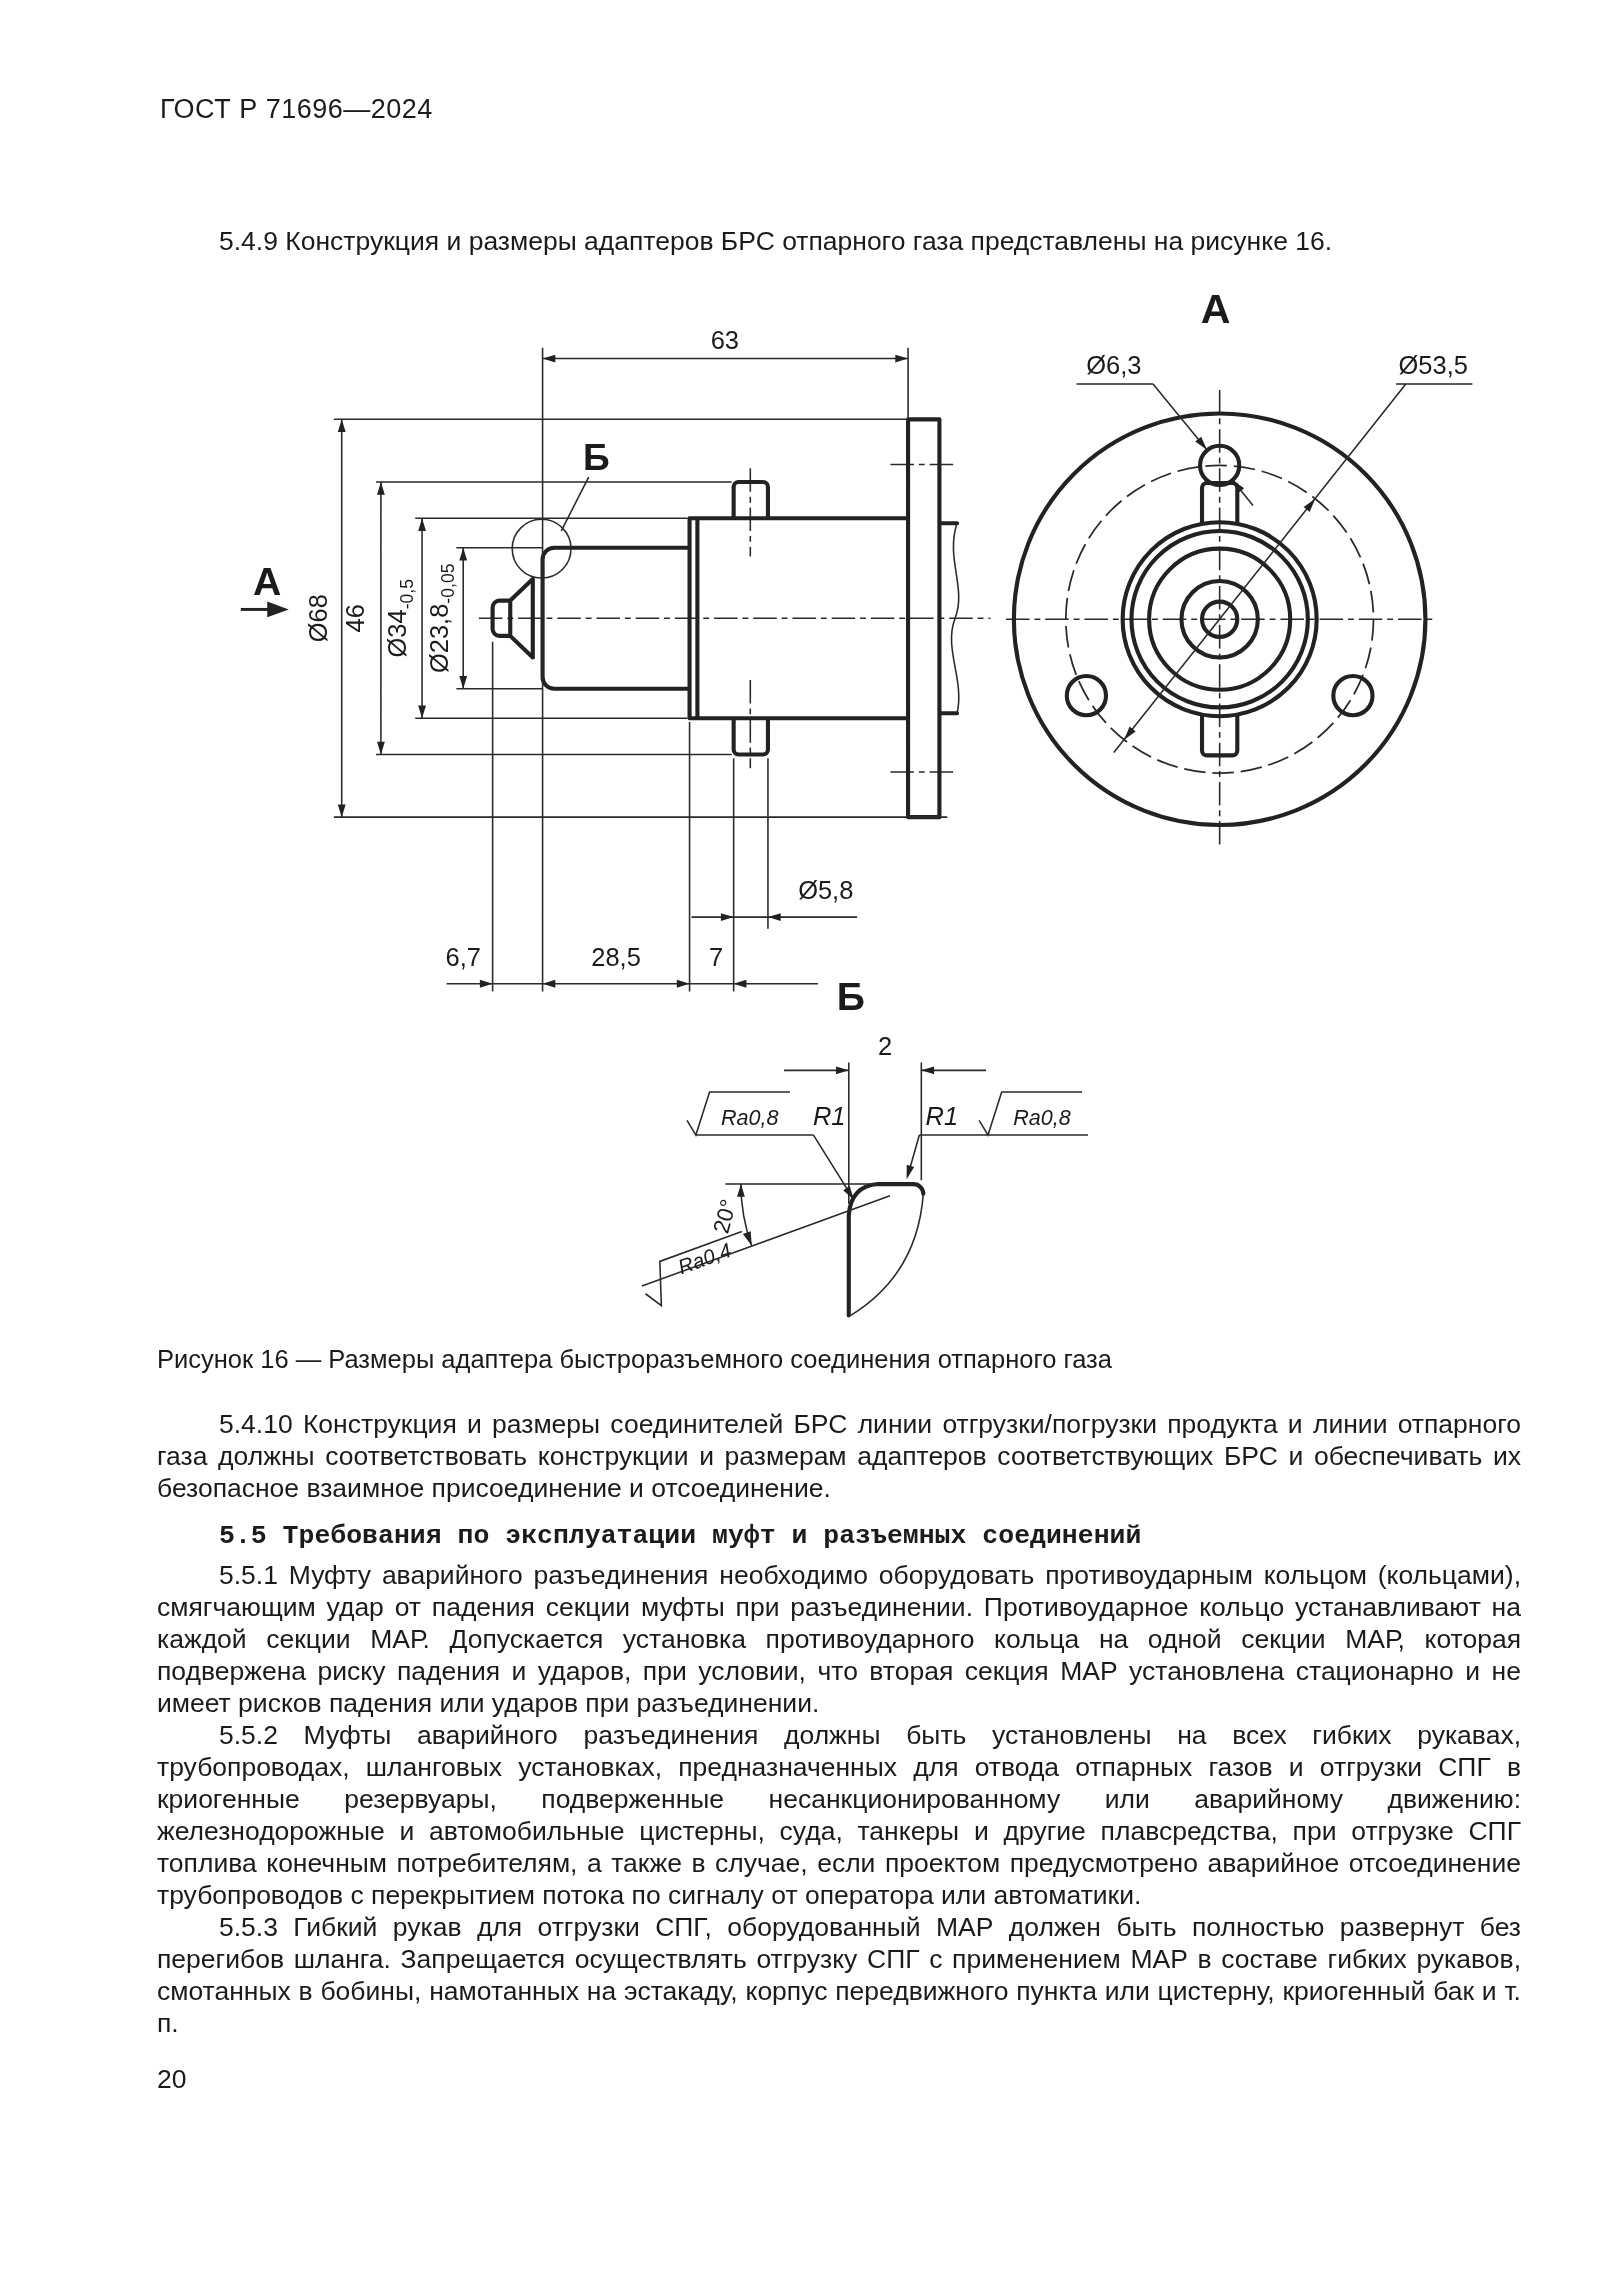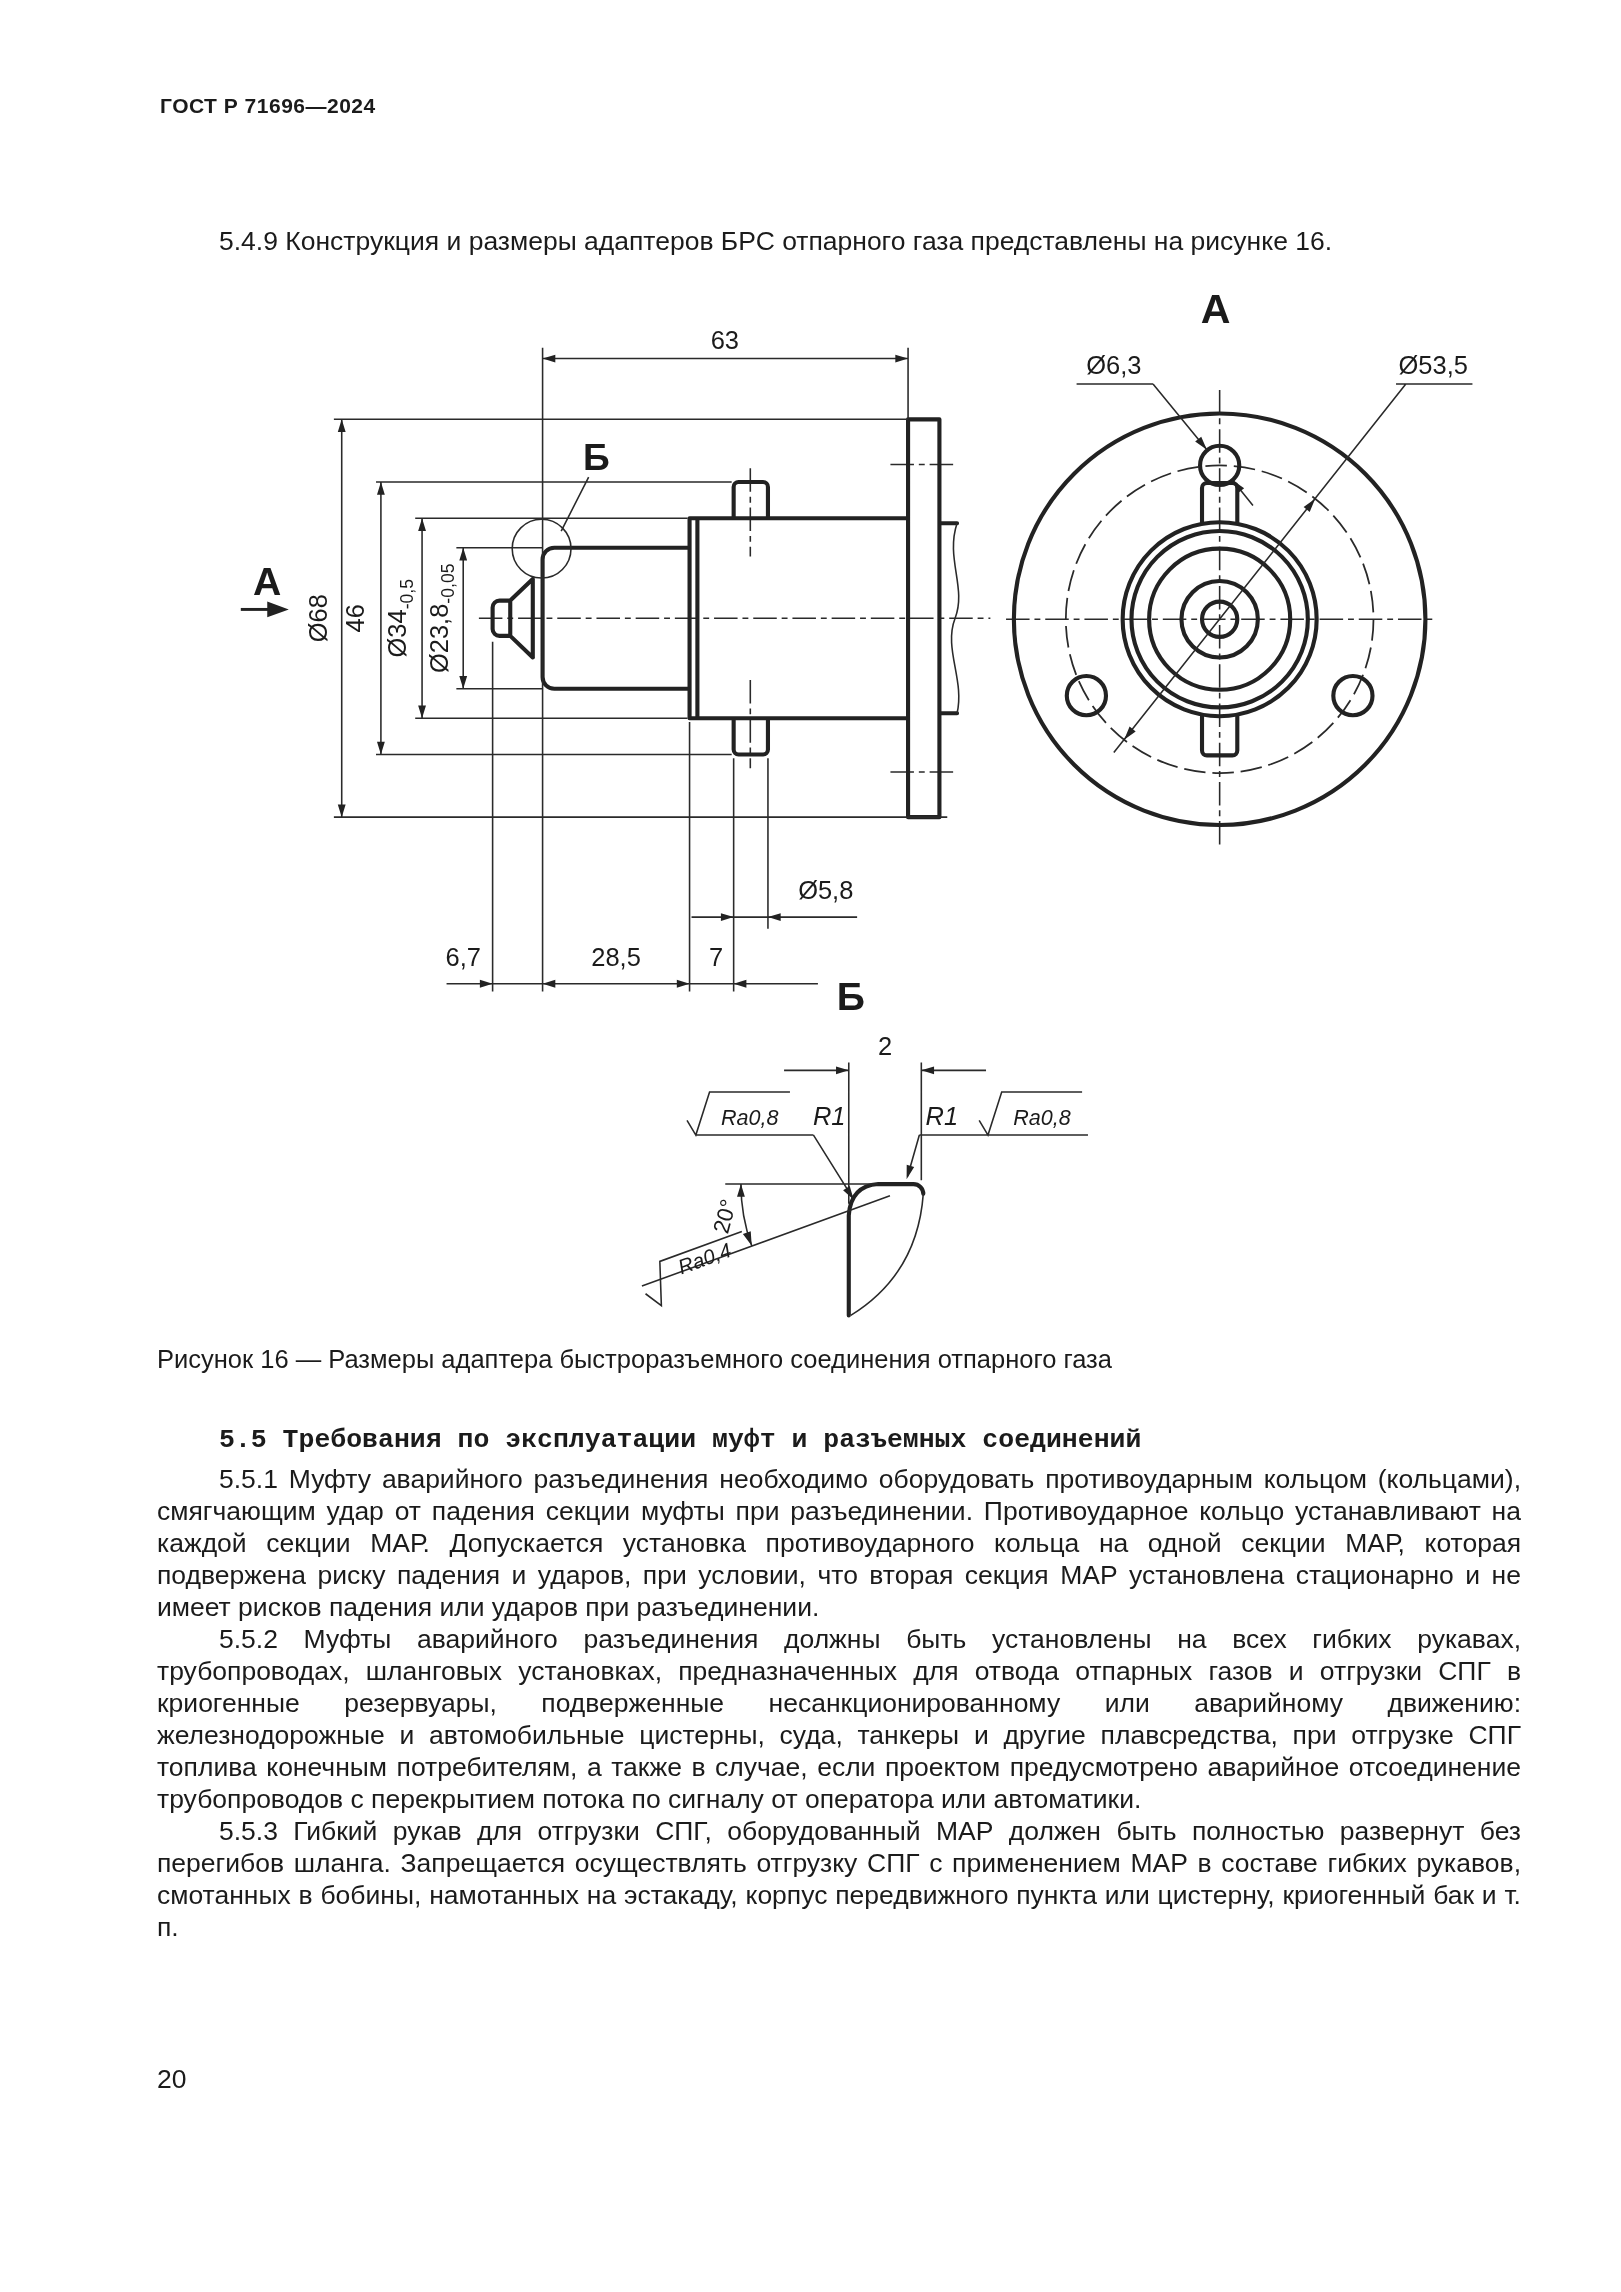--- a/index.html
+++ b/index.html
@@ -1,21 +1,21 @@
 <!DOCTYPE html>
 <html><head>
 <meta charset="utf-8">
 <style>
   html,body{margin:0;padding:0;background:#e8e8e8;}
   .page{
     position:relative;width:1621px;height:2293px;background:#ffffff;
     font-family:"Liberation Sans", sans-serif;color:#1b1b1b;overflow:hidden;
     margin:0 auto;
   }
-  .doc-header{position:absolute;left:160px;top:94px;font-size:21px;font-weight:bold;letter-spacing:0.5px;}
+  .doc-header{position:absolute;left:160px;top:94px;font-size:27px;font-weight:normal;letter-spacing:0.5px;}
   .para{font-size:26.5px;line-height:32px;text-align:justify;text-indent:62px;margin:0;}
   .p549{position:absolute;left:157px;top:225px;width:1364px;}
   .figure-main{position:absolute;left:118px;top:290px;width:1392px;height:729px;}
   .figure-detail{position:absolute;left:588px;top:980px;width:549px;height:365px;}
   .fig-caption{position:absolute;left:157px;top:1345px;width:1364px;font-size:25.5px;}
   .text-column{position:absolute;left:157px;top:1408px;width:1364px;}
   .h55{font-size:26.5px;font-weight:bold;margin:16.7px 0 8.8px 0;text-indent:62px;font-family:Liberation Mono, monospace;}
   .page-number{position:absolute;left:157px;top:2064px;font-size:26.5px;}
   
   svg text{fill:#1b1b1b;}
@@ -152,20 +152,21 @@
     <text transform="translate(747,1243) rotate(-75)" text-anchor="middle" style="font-size:23px">20°</text>
     <g transform="translate(658,1318) rotate(-20)">
       <path class="thin" d="M0,2 L11,19 L25,-24 H114"></path>
       <text class="ital" x="69" y="-4" text-anchor="middle" style="font-size:21px">Ra0,4</text>
     </g>
   </svg>
 
   <div class="fig-caption">Рисунок 16 — Размеры адаптера быстроразъемного соединения отпарного газа</div>
 
   <div class="text-column">
+    <p class="para">5.4.10  Конструкция и размеры соединителей БРС линии отгрузки/погрузки продукта и линии отпарного газа должны соответствовать конструкции и размерам адаптеров соответствующих БРС и обеспечивать их безопасное взаимное присоединение и отсоединение.</p>
     <p class="h55">5.5  Требования по эксплуатации муфт и разъемных соединений</p>
     <p class="para">5.5.1  Муфту аварийного разъединения необходимо оборудовать противоударным кольцом (кольцами), смягчающим удар от падения секции муфты при разъединении. Противоударное кольцо устанавливают на каждой секции МАР. Допускается установка противоударного кольца на одной секции МАР, которая подвержена риску падения и ударов, при условии, что вторая секция МАР установлена стационарно и не имеет рисков падения или ударов при разъединении.</p>
     <p class="para">5.5.2  Муфты аварийного разъединения должны быть установлены на всех гибких рукавах, трубопроводах, шланговых установках, предназначенных для отвода отпарных газов и отгрузки СПГ в криогенные резервуары, подверженные несанкционированному или аварийному движению: железнодорожные и автомобильные цистерны, суда, танкеры и другие плавсредства, при отгрузке СПГ топлива конечным потребителям, а также в случае, если проектом предусмотрено аварийное отсоединение трубопроводов с перекрытием потока по сигналу от оператора или автоматики.</p>
     <p class="para">5.5.3  Гибкий рукав для отгрузки СПГ, оборудованный МАР должен быть полностью развернут без перегибов шланга. Запрещается осуществлять отгрузку СПГ с применением МАР в составе гибких рукавов, смотанных в бобины, намотанных на эстакаду, корпус передвижного пункта или цистерну, криогенный бак и т. п.</p>
   </div>
 
   <div class="page-number">20</div>
 
 </div>
 

